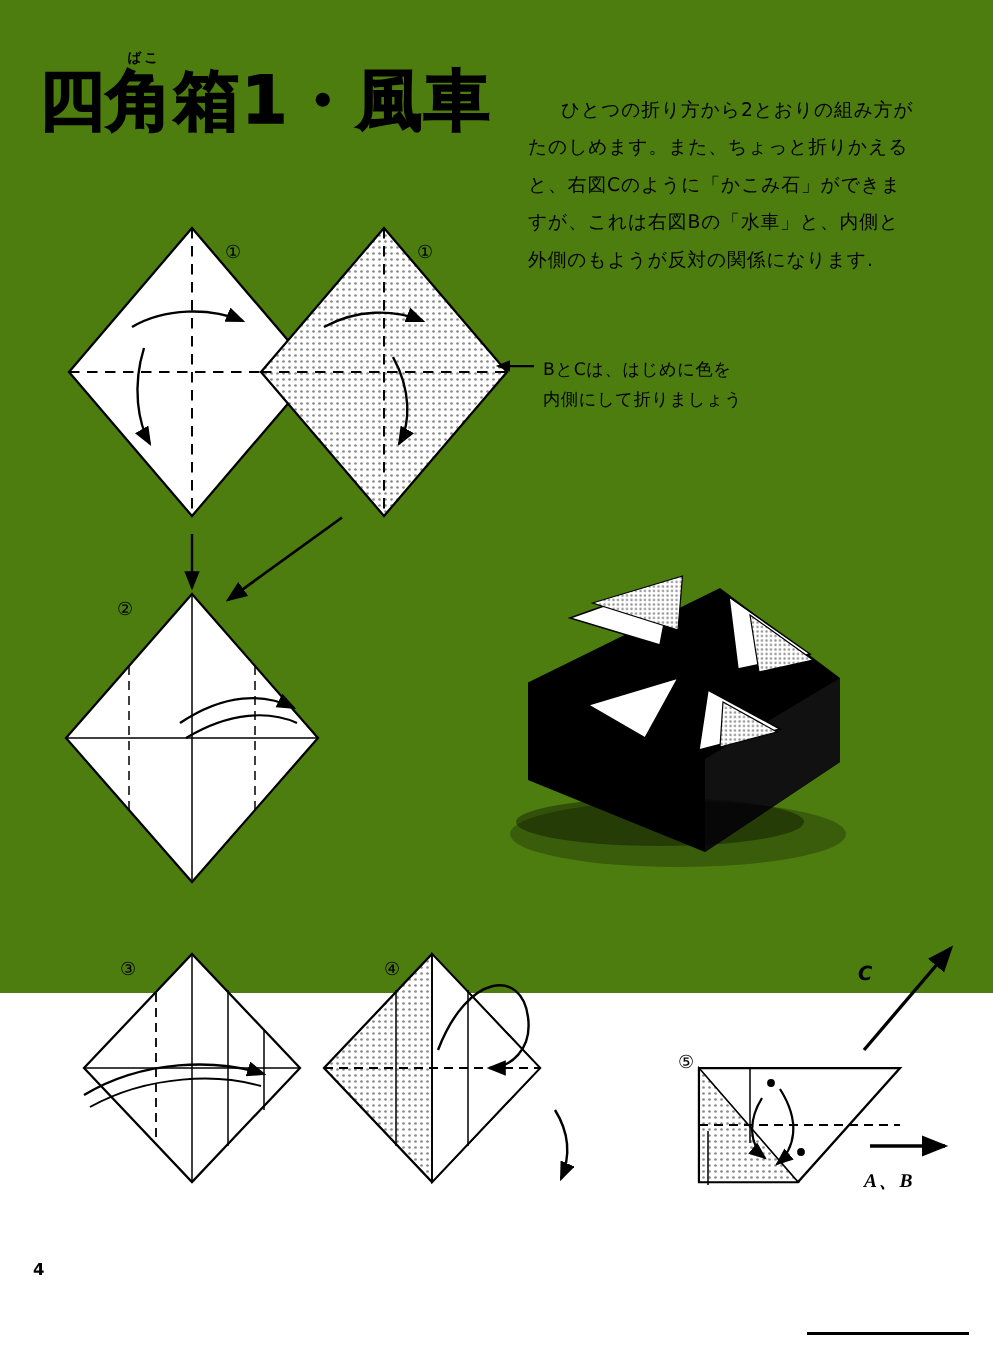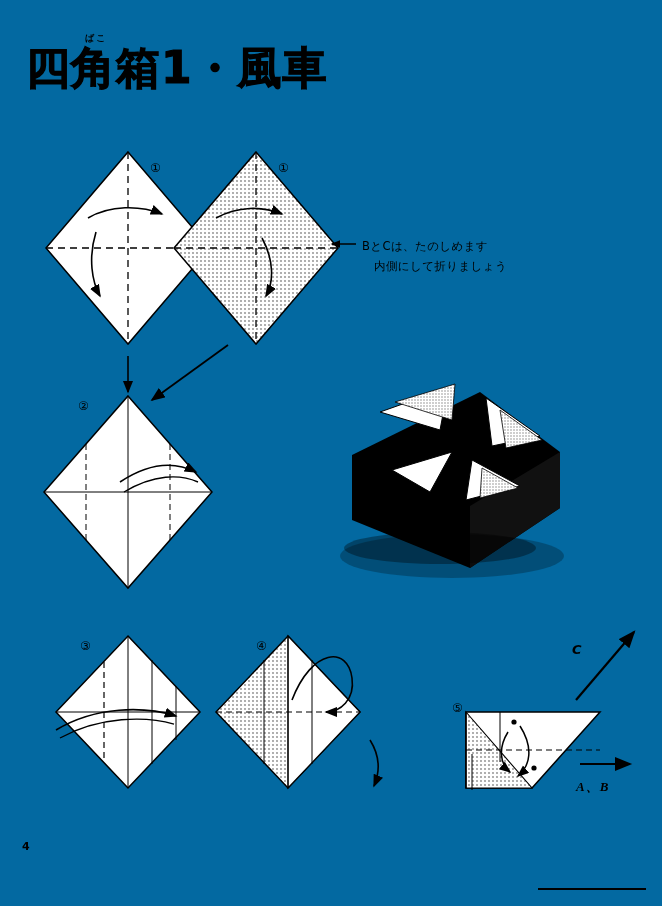--- a/index.html
+++ b/index.html
@@ -12,22 +12,22 @@
     height: 906px;
     position: relative;
     overflow: hidden;
     font-family: "DejaVu Sans", sans-serif;
     color: #000;
   }
   .page {
     position: absolute;
     left: 0; top: 0;
     width: 662px;
-    height: 906px;
-    background: #0369a1;
+    height: 662px;
+    background: #4d7c0f;
   }
   
   .title {
     position: absolute;
     left: 26px;
     top: 46px;
     font-family: "DejaVu Sans", sans-serif;
     font-weight: bold;
     font-size: 44px;
     letter-spacing: 1px;
@@ -215,24 +215,31 @@
       <circle cx="534" cy="768" r="2.6" fill="#000"></circle>
 
       <line x1="576" y1="700" x2="634" y2="632" stroke="#000" stroke-width="2.2" marker-end="url(#ah)"></line>
       <line x1="580" y1="764" x2="630" y2="764" stroke="#000" stroke-width="2.2" marker-end="url(#ah)"></line>
     </g>
   </svg>
 
   <div class="furigana">ばこ</div>
   <div class="title">四角箱1・風車</div>
 
+  <div class="intro">
+    <span class="indent"></span><span>ひとつの折り方から2とおりの組み方が</span><br>
+    <span>たのしめます。また、ちょっと折りかえる</span><br>
+    <span>と、右図Cのように「かこみ石」ができま</span><br>
+    <span>すが、これは右図Bの「水車」と、内側と</span><br>
+    <span>外側のもようが反対の関係になります.</span>
+  </div>
 
   <div class="note">
-    <span>BとCは、たのしめます</span><br>
-    <span style="display:inline-block;margin-left:12px">内側にして折りましょう</span>
+    <span>BとCは、はじめに色を</span><br>
+    <span style="display:inline-block;">内側にして折りましょう</span>
   </div>
 
   <div class="step-num" style="left:150px; top:162px;">①</div>
   <div class="step-num" style="left:278px; top:162px;">①</div>
   <div class="step-num" style="left:78px; top:400px;">②</div>
   <div class="step-num" style="left:80px; top:640px;">③</div>
   <div class="step-num" style="left:256px; top:640px;">④</div>
   <div class="step-num" style="left:452px; top:702px;">⑤</div>
 
   <div class="lbl" style="left:572px; top:642px;">C</div>

